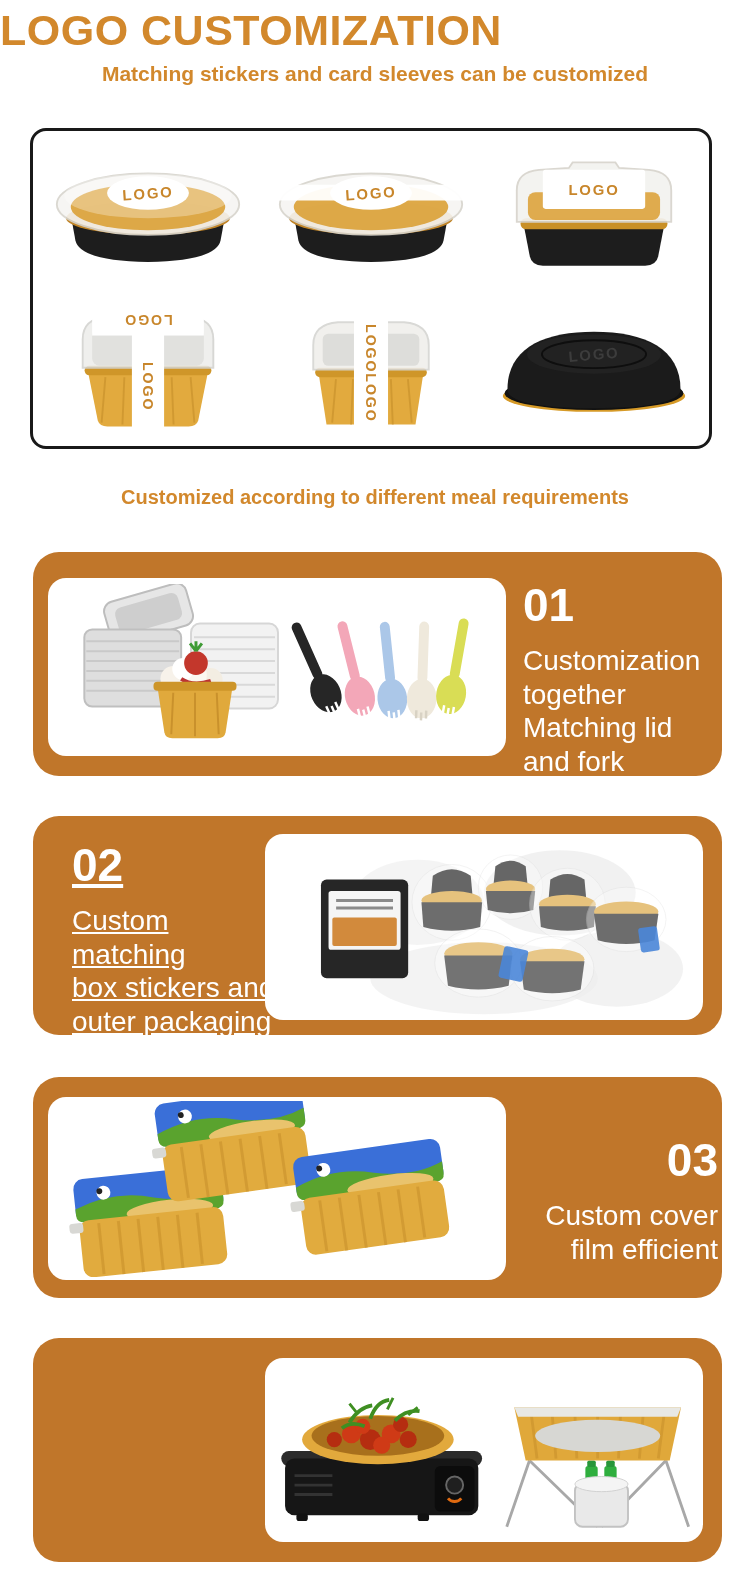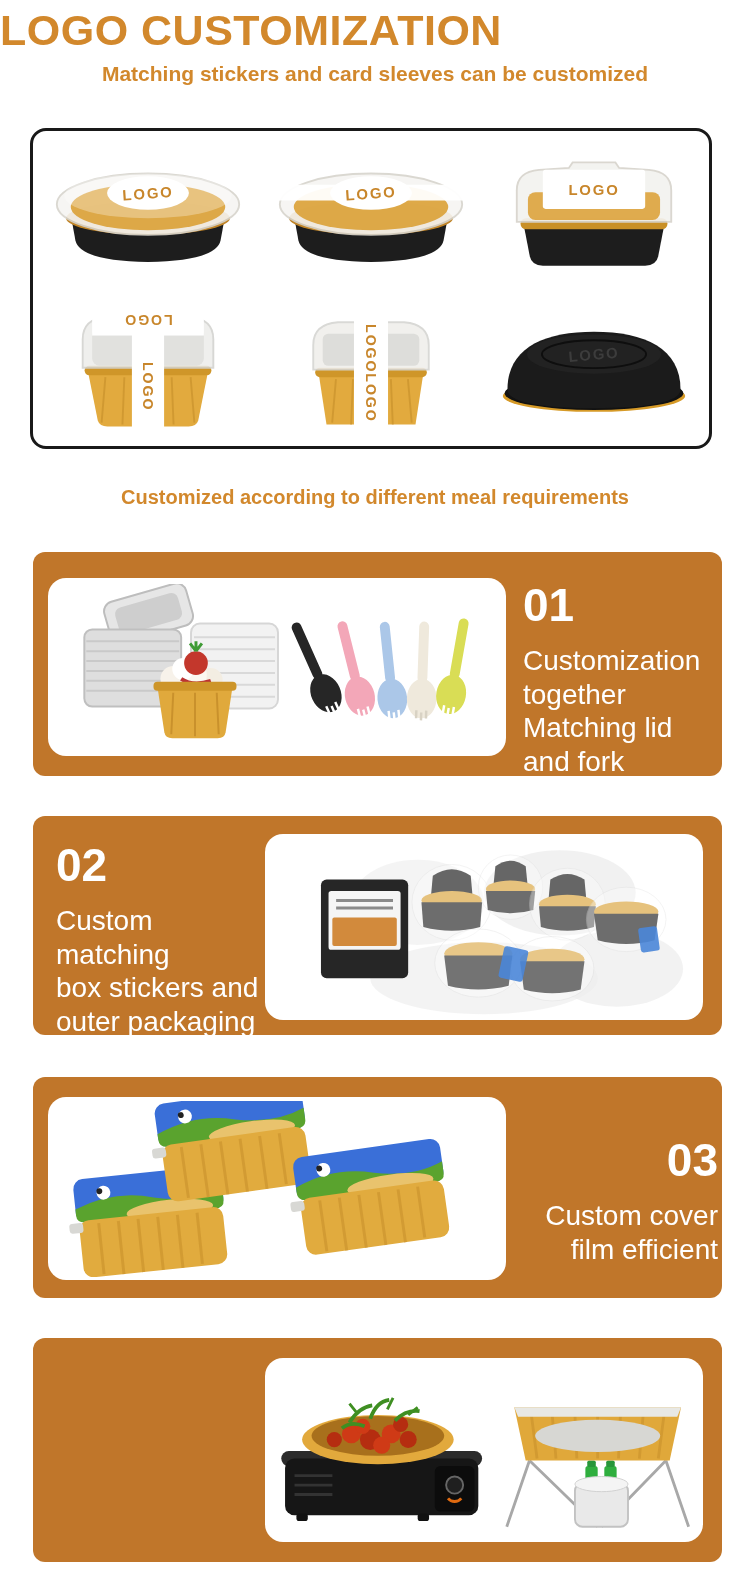--- a/index.html
+++ b/index.html
@@ -25,37 +25,37 @@
     border:3px solid #191919;border-radius:16px;background:#fff;
     display:grid;grid-template-columns:1fr 1fr 1fr;grid-template-rows:1fr 1fr;
     place-items:center;box-sizing:border-box;padding:8px 4px;
   }
   .tile svg{display:block;}
   .meal-heading{
     position:absolute;top:486px;left:0;width:750px;text-align:center;
     font-size:20px;font-weight:700;color:var(--heading);
   }
   .feature{
-    position:absolute;left:33px;width:689px;background:var(--panel);border-radius:12px;
+    position:absolute;left:33px;width:689px;background:var(--panel);border-radius:26px;
   }
   .f1{top:552px;height:224px;}
   .f2{top:816px;height:219px;}
   .f3{top:1077px;height:221px;text-align:right;}
   .f4{top:1338px;height:224px;}
   .feature-media{
     position:absolute;background:#ffffff;border-radius:18px;
     display:flex;align-items:center;justify-content:center;overflow:hidden;
   }
   .f1 .feature-media{left:15px;top:26px;width:458px;height:178px;}
   .f2 .feature-media{left:232px;top:18px;width:438px;height:186px;}
   .f3 .feature-media{left:15px;top:20px;width:458px;height:183px;}
   .f4 .feature-media{left:232px;top:20px;width:438px;height:184px;}
   .feature-copy{position:absolute;color:#ffffff;}
   .f1 .feature-copy{left:490px;top:30px;width:195px;}
-  .f2 .feature-copy{left:23px;top:26px;width:205px;}
+  .f2 .feature-copy{left:39px;top:26px;width:205px;text-decoration:underline;}
   .f3 .feature-copy{left:490px;top:60px;width:195px;}
   .f4 .feature-copy{left:29px;top:24px;width:215px;}
   .feature-number{font-size:46px;font-weight:800;line-height:1;margin-bottom:16px;}
   .feature-desc{font-size:28px;line-height:1.2;font-weight:400;white-space:pre-line;}
 </style>
 </head>
 <body>
 
 <div class="page">
 

